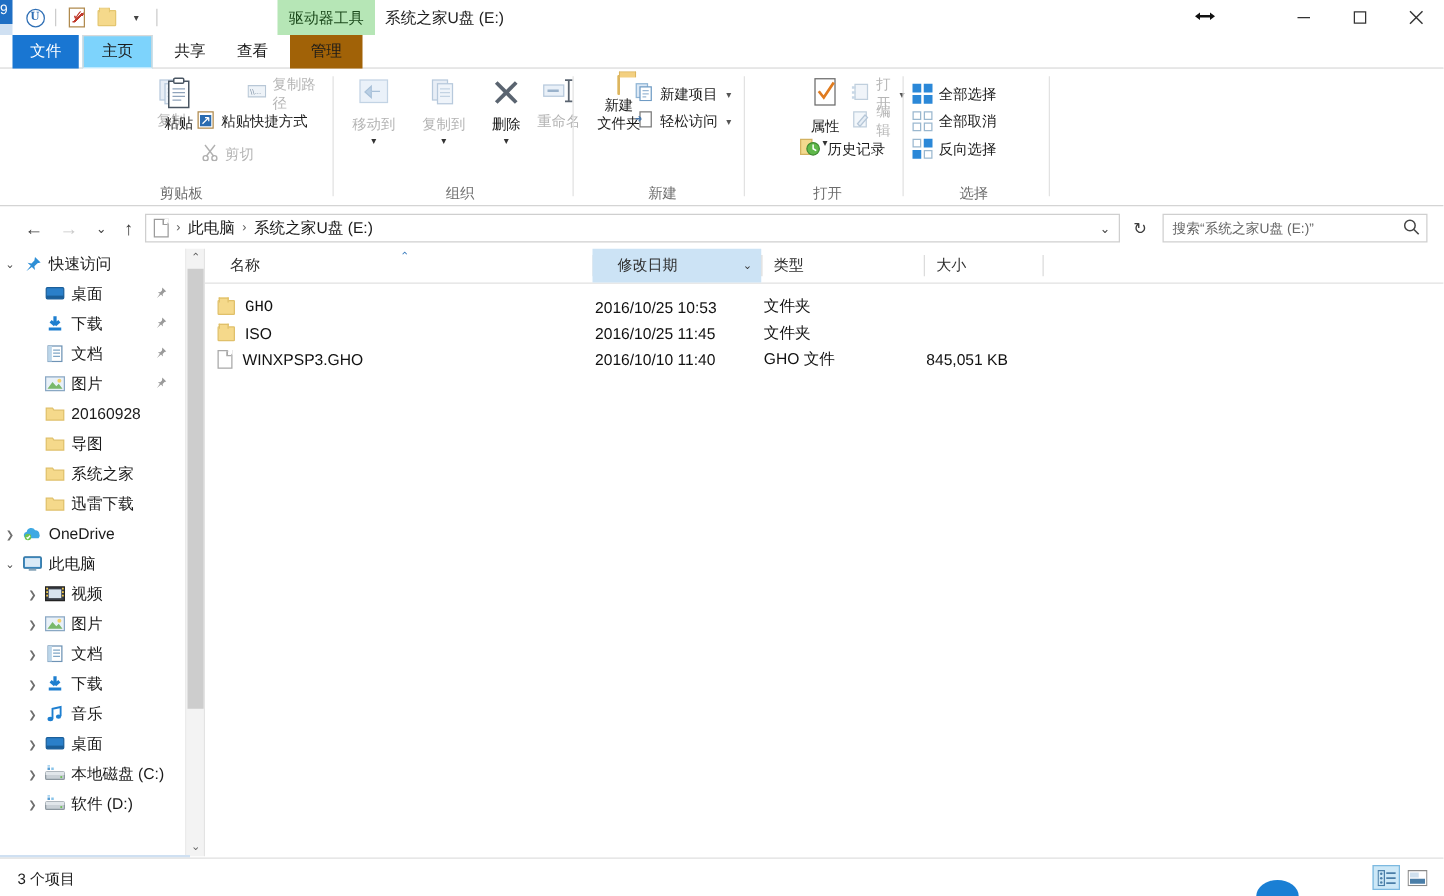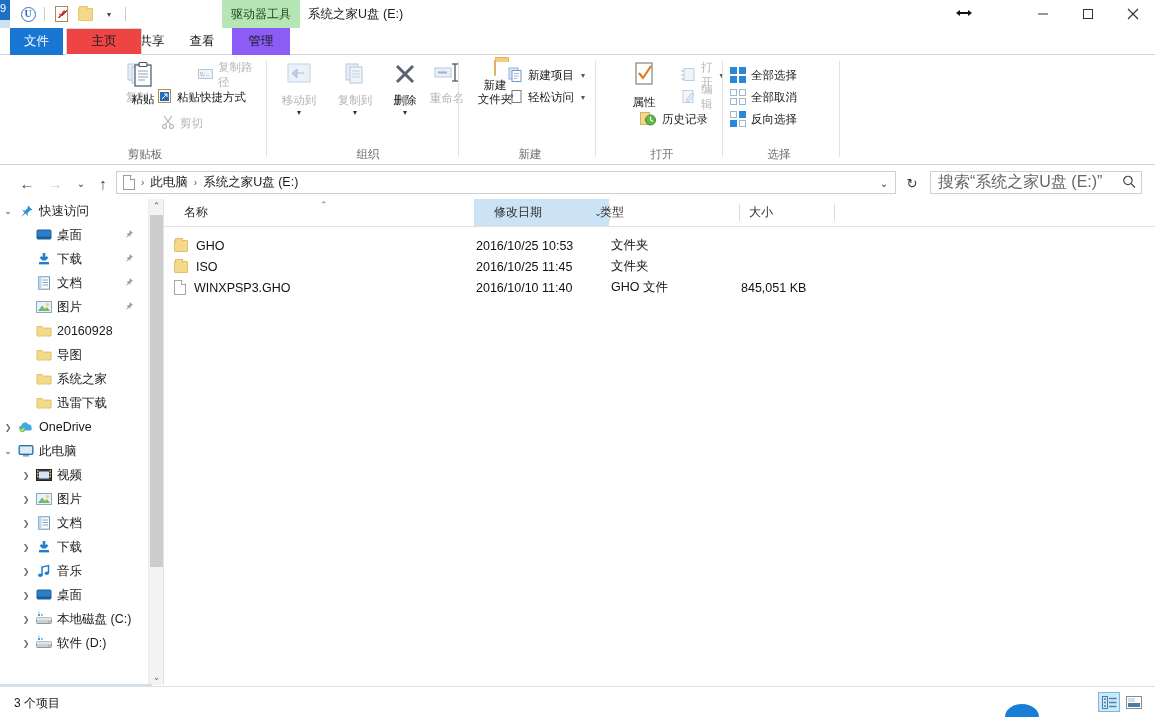--- a/index.html
+++ b/index.html
@@ -81,26 +81,26 @@
   
   .tabbar {
     position: absolute; top: 28px; left: 0; width: 1155px; height: 27px;
     background: #ffffff; border-bottom: 1px solid #d4d4d4; padding-left: 13px;
   }
   .tab {
     position: absolute; top: 0; height: 27px; display: flex; align-items: center; justify-content: center;
     font-size: 12.5px; color: #1a1a1a; cursor: default;
   }
   .tab-file { left: 10px; width: 53px; background: #1976d2; color: #fff; height: 27px; }
-  .tab-home { left: 66px; width: 76px; background: #ef4444; border-left: 1px solid #d9d9d9;
+  .tab-home { left: 66px; width: 56px; background: #7dd3fc; border-left: 1px solid #d9d9d9;
     border-right: 1px solid #d9d9d9; border-top: 1px solid #d9d9d9; border-bottom: 1px solid #fff;
     box-sizing: border-box; z-index: 3; }
   .tab-share { left: 123px; width: 58px; }
   .tab-view { left: 173px; width: 58px; }
-  .tab-manage { left: 232px; width: 58px; background: #8b5cf6; }
+  .tab-manage { left: 232px; width: 58px; background: #a16207; }
   .ribbon-toggle {
     position: absolute; right: 38px; top: 30px; font-size: 11px; color: #555;
     width: 22px; text-align: center;
   }
   .help-btn {
     position: absolute; right: 10px; top: 30px; width: 18px; height: 18px; border-radius: 50%;
     background: #1976d2; color: #fff; font-size: 12px; font-weight: bold;
     display: flex; align-items: center; justify-content: center; font-family: "Liberation Serif", serif;
   }
 
@@ -183,21 +183,21 @@
   }
   .refresh-btn {
     position: absolute; left: 901px; top: 6px; width: 22px; height: 22px;
     display: flex; align-items: center; justify-content: center; font-size: 13px; color: #3c3c3c;
   }
   .searchbox {
     position: absolute; left: 930px; top: 5px; width: 212px; height: 23px;
     border: 1px solid #cfcfcf; background: #fff; display: flex; align-items: center;
     padding: 0 4px 0 7px;
   }
-  .searchbox .ph { flex: 1; font-size: 16px; color: #666; }
+  .searchbox .ph { flex: 1; font-size: 11px; color: #666; }
   .searchbox .mag { font-size: 13px; color: #444; transform: rotate(-45deg); }
 
   
   .navpane {
     position: absolute; top: 199px; left: 0; width: 148px; height: 486px;
     background: #ffffff; overflow: hidden;
   }
   .nav-item {
     position: relative; height: 24px; display: flex; align-items: center;
     font-size: 12.5px; color: #1a1a1a; white-space: nowrap;
@@ -516,21 +516,21 @@
           </svg>
         </span>
         <span>轻松访问</span>
         <span class="caret-s">▾</span>
       </div>
       <div class="rgroup-label" style="left:30px; width:80px;">新建</div>
     </div>
     <div class="rgroup-sep" style="left:595px;"></div>
 
     <div class="rgroup" style="left:597px; width:125px;">
-      <div class="big-btn" style="left:0px;padding-left:32px;">
+      <div class="big-btn" style="left:16px;padding-left:32px;">
         <span class="ico">
           <svg width="24" height="28" viewBox="0 0 24 28">
             <rect x="4" y="2" width="16" height="21" fill="#ffffff" stroke="#6b6b6b"></rect>
             <path d="M7 12 L11 17 L19 5" fill="none" stroke="#e07b1f" stroke-width="2.2"></path>
           </svg>
         </span>
         <span class="lbl">属性</span>
         <span class="caret-big">▾</span>
       </div>
       <div class="small-btn dis" style="left:43px; top:10px;">
@@ -868,32 +868,32 @@
         <div class="ch" style="left: 10px; width: 300px;">
           <span>名称</span>
           <span class="sort-caret" style="left: 146px;">⌃</span>
         </div>
         <div class="ch-sep" style="left: 310px;"></div>
         <div class="ch hl" style="left: 310px; width: 135px; padding-left: 20px;">
           <span>修改日期</span>
           <span class="ch-drop">⌄</span>
         </div>
         <div class="ch-sep" style="left: 445px;"></div>
-        <div class="ch" style="left: 426px; width: 130px;">
+        <div class="ch" style="left: 445px; width: 130px;">
           <span>类型</span>
         </div>
         <div class="ch-sep" style="left: 575px;"></div>
         <div class="ch" style="left: 575px; width: 95px;">
           <span>大小</span>
         </div>
         <div class="ch-sep" style="left: 670px;"></div>
       </div>
     <div id="file-rows">
         <div class="row" style="top: 36px;">
-          <div class="cell" style="left: 10px; width: 300px;">
+          <div class="cell" style="left: 10px; width: 300px; font-family: Liberation Mono, monospace;">
             <span class="row-folder-ico" style="margin-right: 8px; flex: 0 0 auto;"></span>
             <span>GHO</span>
           </div>
           <div class="cell" style="left: 312px; width: 135px;">2016/10/25 10:53</div>
           <div class="cell" style="left: 447px; width: 130px;">文件夹</div>
           <div class="cell" style="left: 577px; width: 95px;"></div>
         </div>
         <div class="row" style="top: 57px;">
           <div class="cell" style="left: 10px; width: 300px;">
             <span class="row-folder-ico" style="margin-right: 8px; flex: 0 0 auto;"></span>

